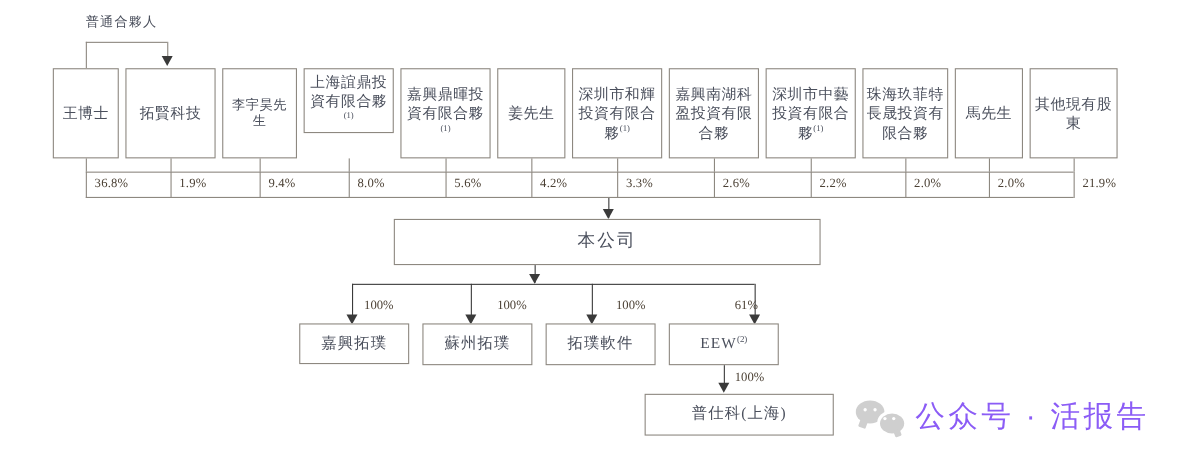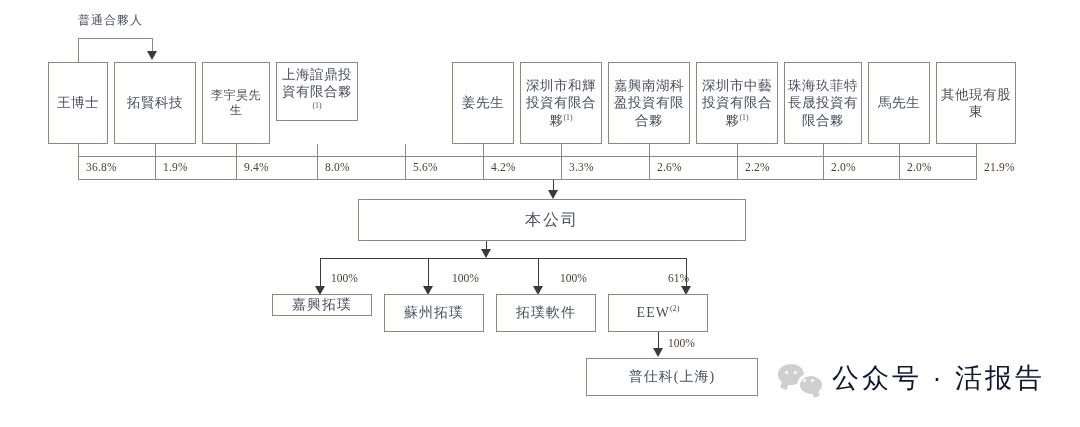--- a/index.html
+++ b/index.html
@@ -89,21 +89,21 @@
     letter-spacing: 1px;
     white-space: nowrap;
   }
 
   
   .watermark {
     position: absolute;
     display: flex;
     align-items: center;
     gap: 10px;
-    color: #0f172a;
+    color: #8b5cf6;
     font-size: 27px;
     font-family: "Liberation Sans", "DejaVu Sans", sans-serif;
     letter-spacing: 3px;
     white-space: nowrap;
     user-select: none;
   }
   .wechat { position: relative; width: 44px; height: 32px; flex: 0 0 auto; }
   .wechat .b1 {
     position: absolute; left: 0; top: 2px;
     width: 26px; height: 21px; border-radius: 50%;
@@ -152,20 +152,25 @@
   <div class="box tier1 small" style="left:202px; top:62px; width:68px; height:82px;">
     <span class="inner">李宇昊先生</span>
   </div>
 
   <div class="box tier1" style="left:276px; top:62px; width:82px; height:59px;">
     <span class="inner">
       <span>上海誼鼎投資有限合夥</span><sup>(1)</sup>
     </span>
   </div>
 
+  <div class="box tier1" style="left:364px; top:62px; width:82px; height:82px;">
+    <span class="inner">
+      <span>嘉興鼎暉投資有限合夥</span><sup>(1)</sup>
+    </span>
+  </div>
 
   <div class="box tier1" style="left:452px; top:62px; width:62px; height:82px;">
     <span class="inner">姜先生</span>
   </div>
 
   <div class="box tier1" style="left:520px; top:62px; width:82px; height:82px;">
     <span class="inner">
       <span>深圳市和輝投資有限合夥</span><sup>(1)</sup>
     </span>
   </div>
@@ -252,21 +257,21 @@
   <div class="arrow" style="left:314.5px; top:286px;"></div>
   <div class="arrow" style="left:422.5px; top:286px;"></div>
   <div class="arrow" style="left:532.5px; top:286px;"></div>
   <div class="arrow" style="left:680.5px; top:286px;"></div>
 
   <div class="sub-pct" style="left:331px; top:272px;">100%</div>
   <div class="sub-pct" style="left:452px; top:272px;">100%</div>
   <div class="sub-pct" style="left:560px; top:272px;">100%</div>
   <div class="sub-pct" style="left:668px; top:272px;">61%</div>
 
-  <div class="box sub-box" style="left:272px; top:294px; width:100px; height:22px;">
+  <div class="box sub-box" style="left:272px; top:294px; width:100px; height:37px;">
     <span class="inner">嘉興拓璞</span>
   </div>
 
   <div class="box sub-box" style="left:496px; top:294px; width:100px; height:38px;">
     <span class="inner">拓璞軟件</span>
   </div>
 
   <div class="box sub-box" style="left:384px; top:294px; width:100px; height:38px;">
     <span class="inner">蘇州拓璞</span>
   </div>

